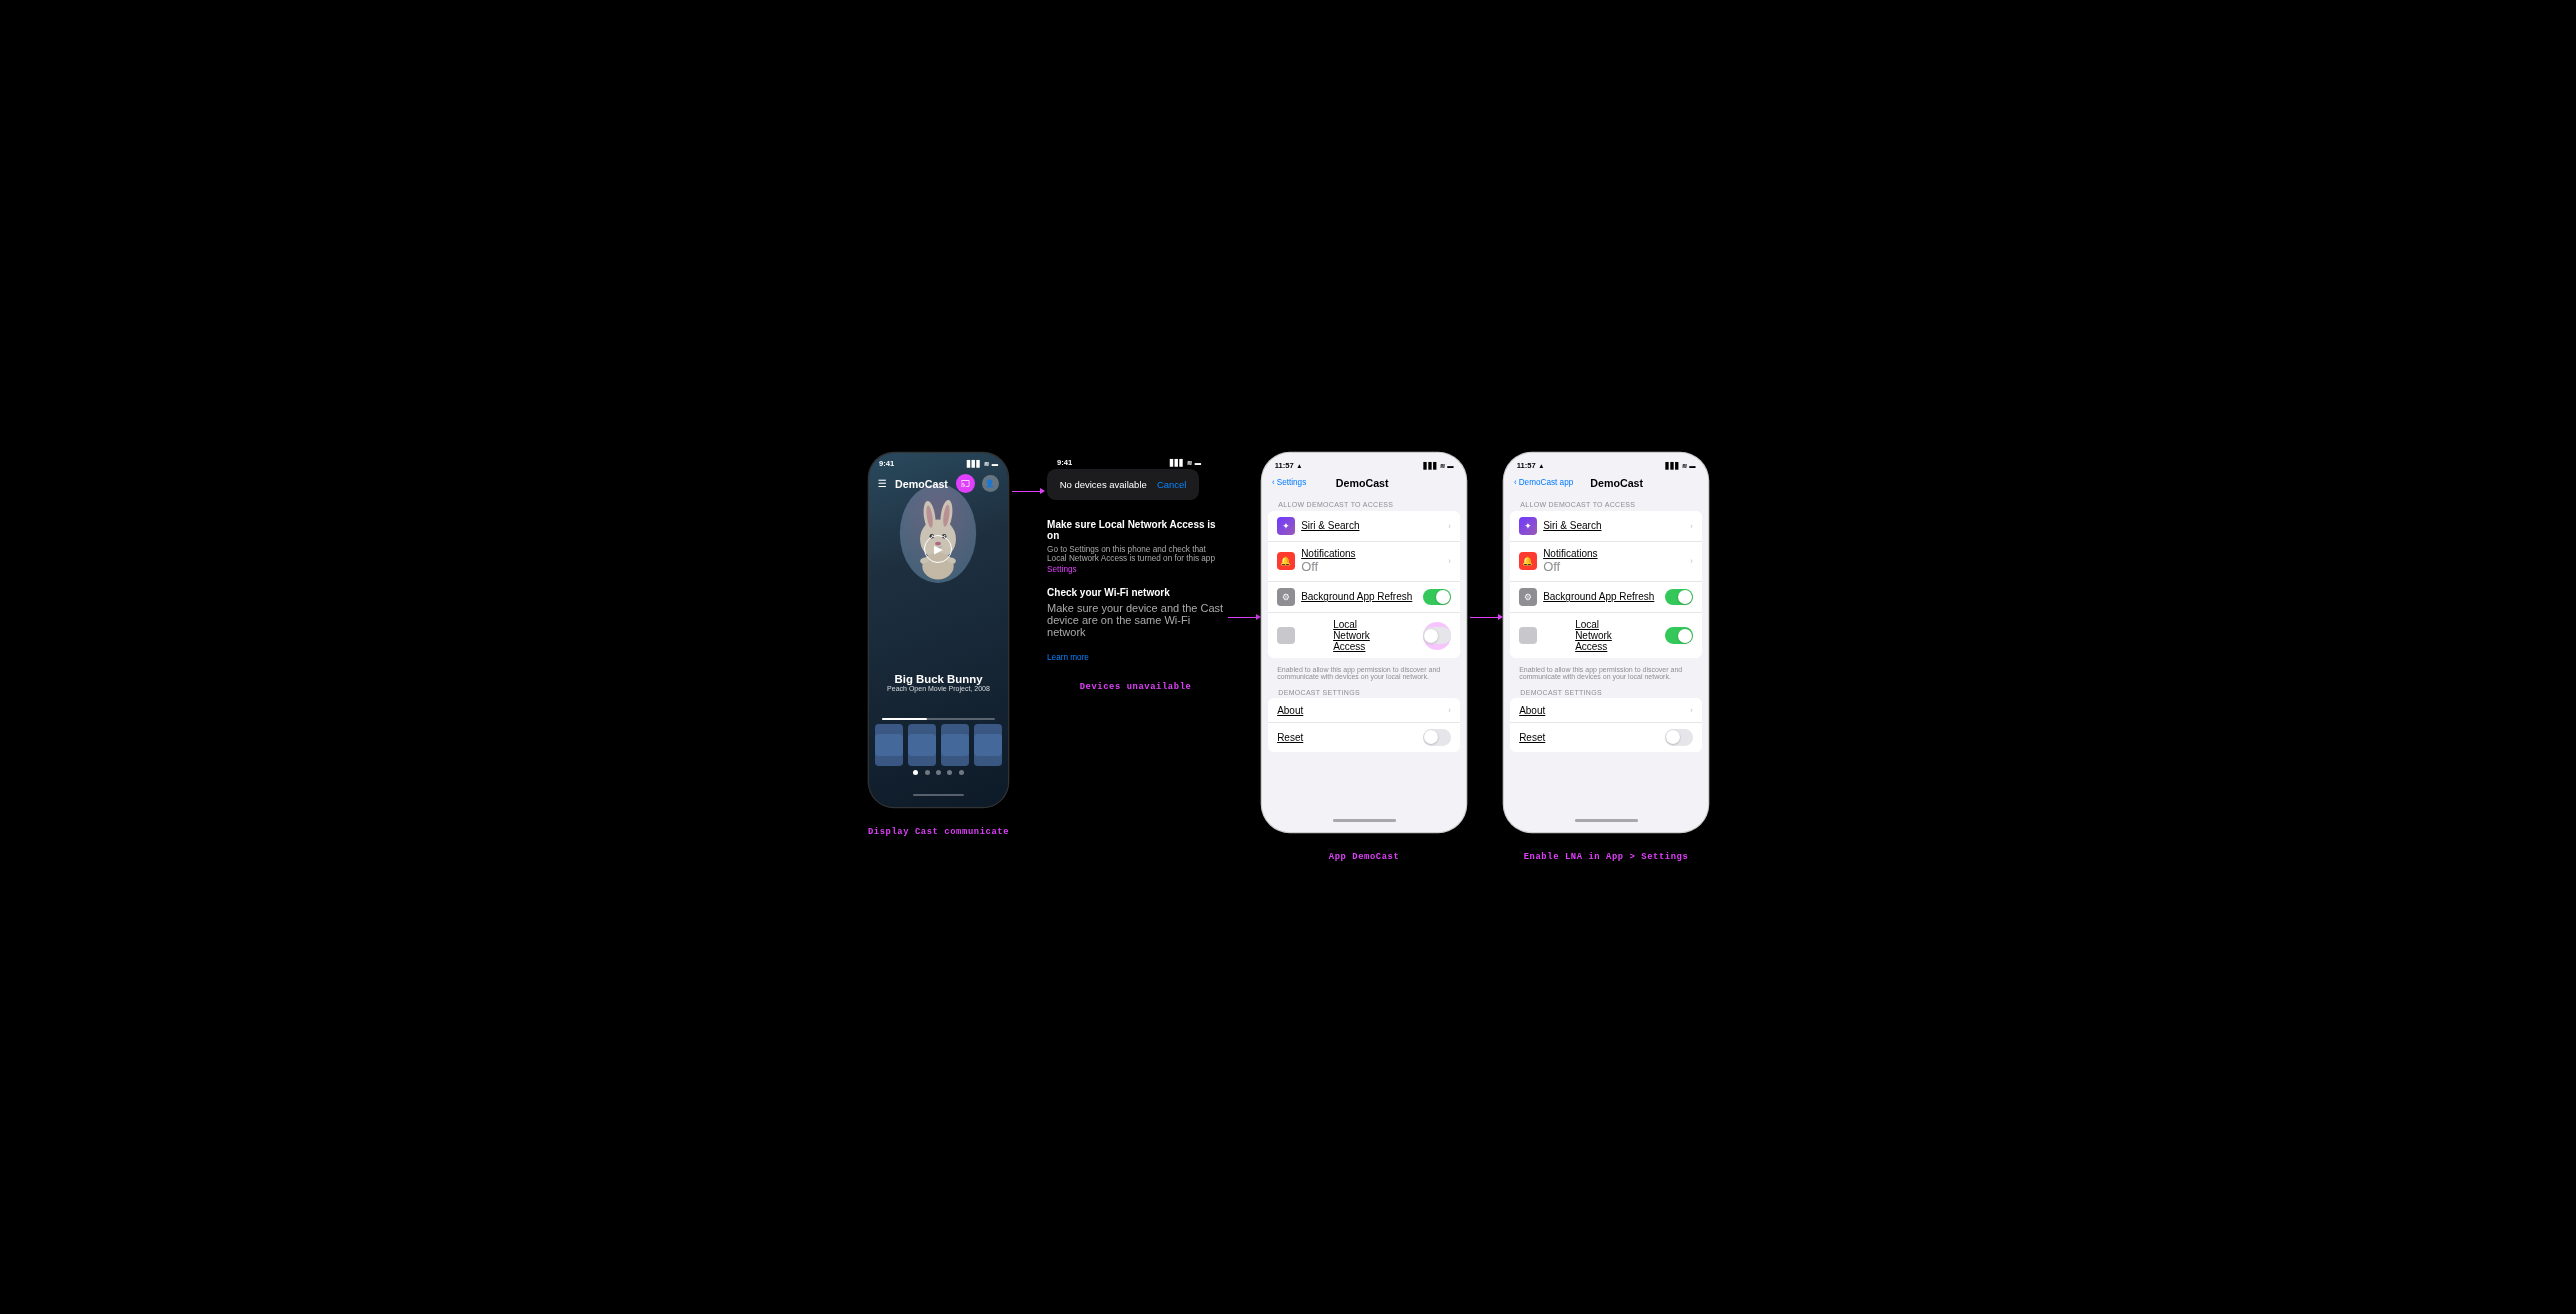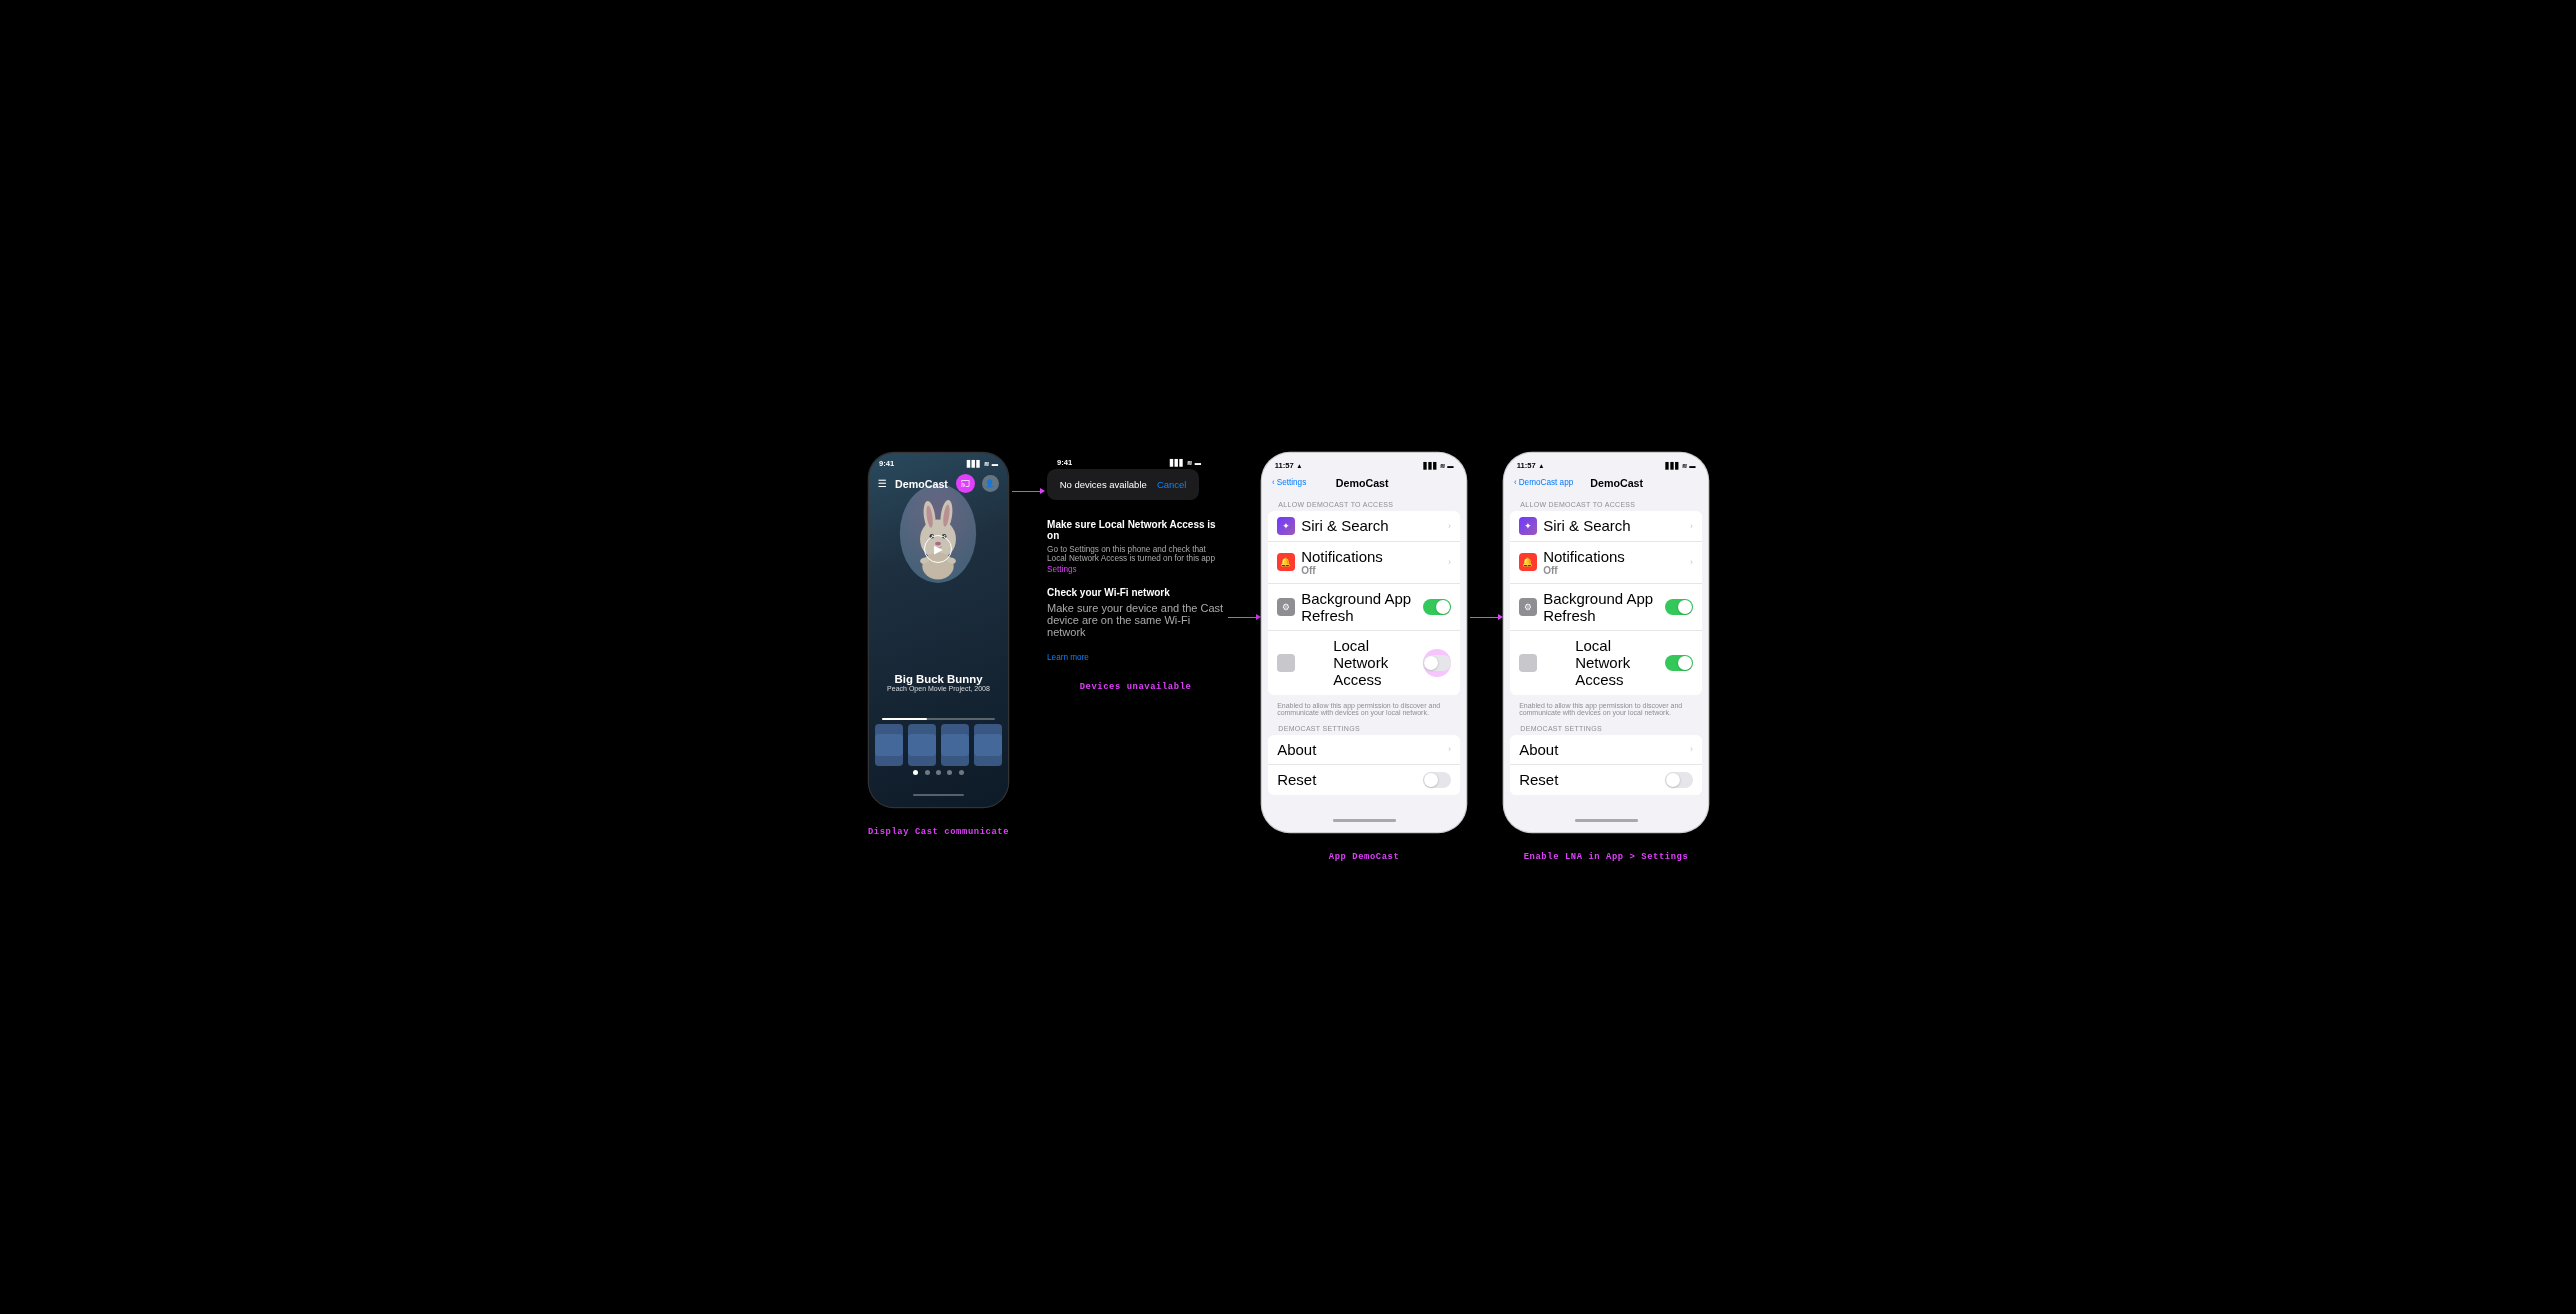--- a/index.html
+++ b/index.html
@@ -334,27 +334,27 @@
       color: #fff;
       flex-shrink: 0;
     }
     .icon-siri { background: linear-gradient(135deg, #6e3aff, #9b59b6); }
     .icon-notif { background: #ff3b30; }
     .icon-refresh { background: #8e8e93; }
     .icon-network { background: #c7c7cc; }
 
     .settings-row-content { flex: 1; }
     .settings-row-label {
-      font-size: 15px;
+      font-size: 10px;
       color: #000;
+      text-decoration: underline;
     }
     .settings-row-sublabel {
-      font-size: 10px;
+      font-size: 13px;
       color: #8e8e93;
-      font-weight: bold;
     }
     .settings-row-right {
       display: flex;
       align-items: center;
       gap: 3.8px;
     }
     .chevron {
       color: #c7c7cc;
       font-size: 8.8px;
     }

